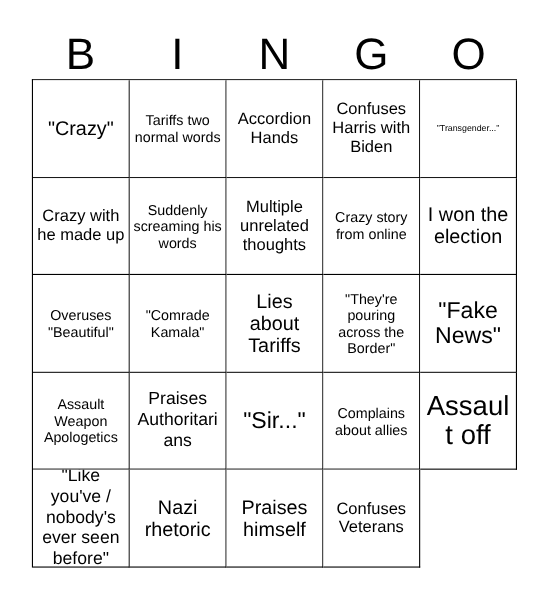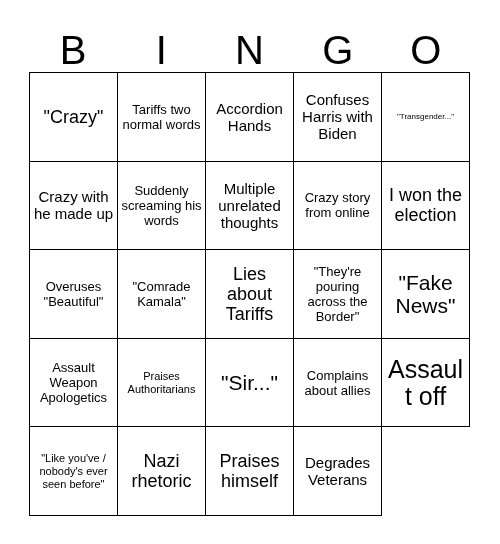--- a/index.html
+++ b/index.html
@@ -77,21 +77,21 @@
     display: block;
     width: 100%;
     line-height: 1.08;
     word-wrap: break-word;
     overflow-wrap: break-word;
     hyphens: none;
   }
 
   
   .fs-xxs .cell-text { font-size: 8px;  line-height: 1.15; }
-  .fs-xs  .cell-text { font-size: 11px; line-height: 1.18; }
+  .fs-xs  .cell-text { font-size: 16px; line-height: 1.18; }
   .fs-sm  .cell-text { font-size: 13px; line-height: 1.16; }
   .fs-md  .cell-text { font-size: 15px; line-height: 1.14; }
   .fs-lg  .cell-text { font-size: 18px; line-height: 1.12; }
   .fs-xl  .cell-text { font-size: 21px; line-height: 1.10; }
   .fs-xxl .cell-text { font-size: 25px; line-height: 1.08; }
 </style>
 </head>
 <body>
 
 <div id="card">
@@ -168,17 +168,17 @@
       <div class="bingo-cell fs-xs">
         <span class="cell-text">"Like you've / nobody's ever seen before"</span>
       </div>
       <div class="bingo-cell fs-lg">
         <span class="cell-text">Nazi rhetoric</span>
       </div>
       <div class="bingo-cell fs-lg">
         <span class="cell-text">Praises himself</span>
       </div>
       <div class="bingo-cell fs-md">
-        <span class="cell-text">Degrades Veterans</span>
+        <span class="cell-text">Confuses Veterans</span>
       </div>
     </div>
 
 </div>
 
 </body></html>

